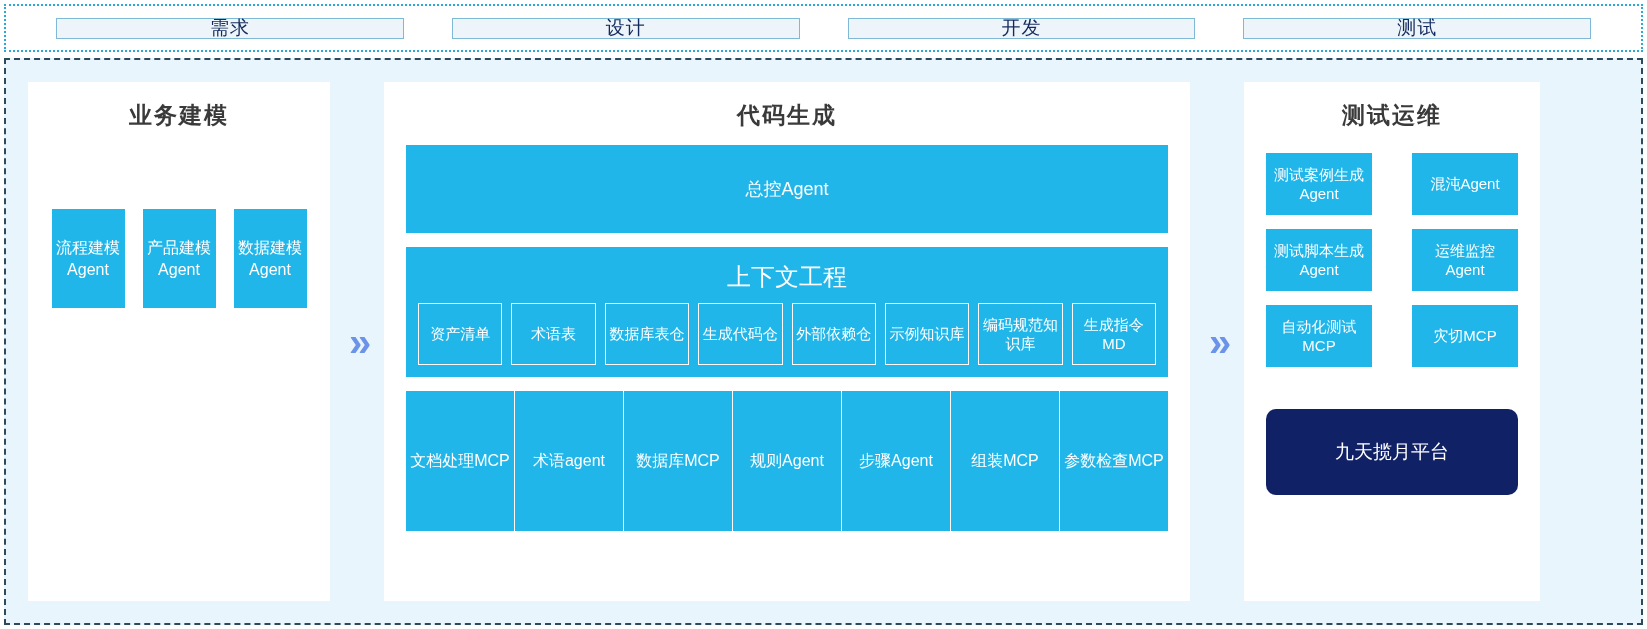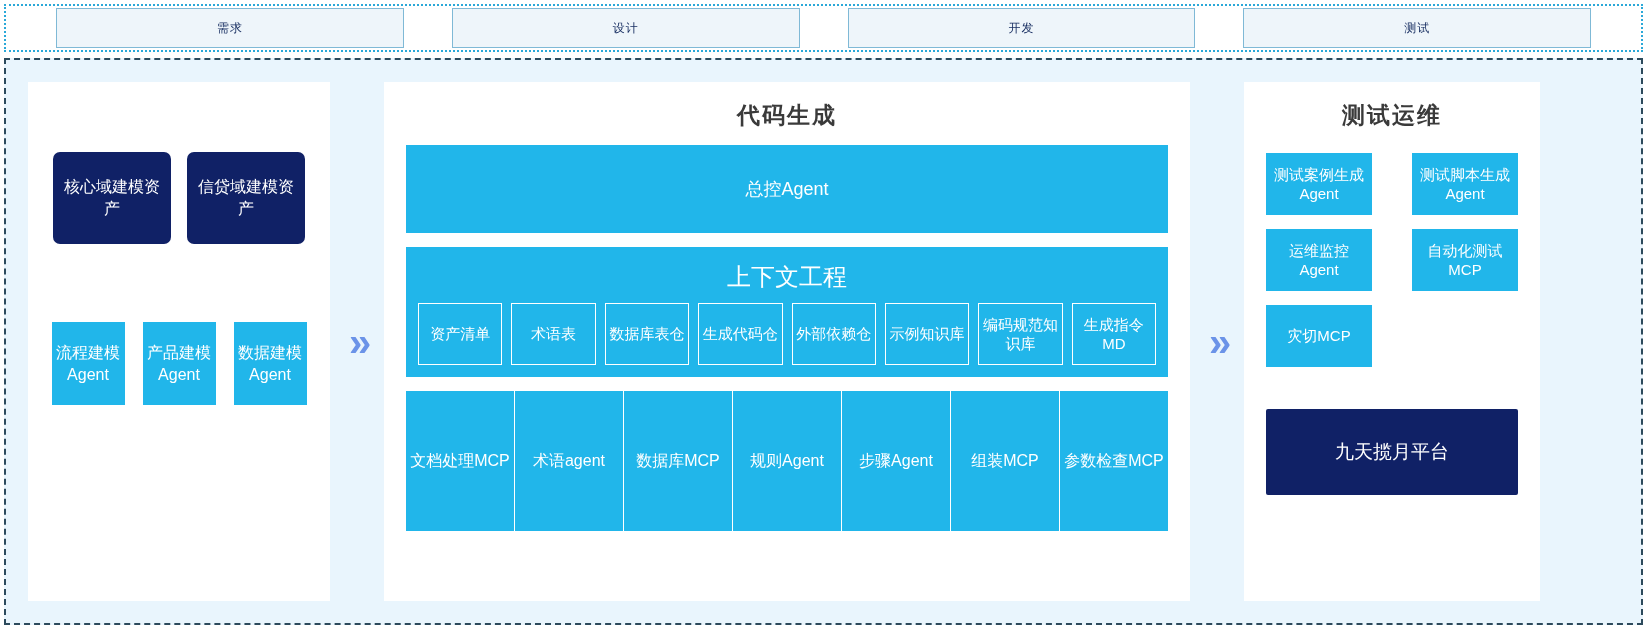--- a/index.html
+++ b/index.html
@@ -15,26 +15,26 @@
   
   .phase-strip{
     position:absolute;left:4px;top:4px;width:1639px;height:48px;
     box-sizing:border-box;
     border:2px dotted #2aa8d8;
     background:#ffffff;
     display:flex;align-items:center;justify-content:space-between;
     padding:0 26px;
   }
   .phase-box{
-    flex:1 1 0;height:40px;margin:0 24px;
+    flex:1 1 0;height:21px;margin:0 24px;
     box-sizing:border-box;
     background:#eef5fa;
     border:1px solid #7fb9d6;
     display:flex;align-items:center;justify-content:center;
-    font-size:12px;color:#132a5e;letter-spacing:1px;
+    font-size:19px;color:#132a5e;letter-spacing:1px;
   }
 
   
   .main-area{
     position:absolute;left:4px;top:58px;width:1639px;height:567px;
     box-sizing:border-box;
     border:2px dashed #2c4a5c;
     background:#e9f5fd;
     display:flex;align-items:stretch;
   }
@@ -78,21 +78,21 @@
     background:#102166;
     border-radius:7px;
     color:#ffffff;font-size:16px;line-height:1.35;
     display:flex;align-items:center;justify-content:center;
     text-align:center;padding:4px 8px;box-sizing:border-box;
   }
   .left-row-agents{
     display:flex;justify-content:center;gap:18px;margin-top:78px;
   }
   .blue-tall{
-    width:73px;height:83px;
+    width:73px;height:99px;
     background:#21b6ea;
     color:#ffffff;font-size:16px;line-height:1.35;
     display:flex;align-items:center;justify-content:center;
     text-align:center;padding:3px;box-sizing:border-box;
   }
 
   
   .center-panel{width:806px;}
   .center-inner{padding:0 22px;}
   .bar{
@@ -135,21 +135,21 @@
   .blue-wide{
     width:106px;height:62px;
     background:#21b6ea;color:#ffffff;
     font-size:15px;line-height:1.3;
     display:flex;align-items:center;justify-content:center;
     text-align:center;padding:2px 4px;box-sizing:border-box;
   }
   .platform-card{
     margin:42px 22px 0 22px;
     height:86px;
-    background:#102166;border-radius:2px;
+    background:#102166;border-radius:10px;
     color:#ffffff;font-size:19px;
     display:flex;align-items:center;justify-content:center;
     text-align:center;
   }
 </style>
 </head>
 <body>
 
 <div class="canvas">
 
@@ -164,29 +164,22 @@
       <span>开发</span>
     </div>
     <div class="phase-box">
       <span>测试</span>
     </div>
   </div>
 
   <div class="main-area">
 
     <div class="panel left-panel">
-
-      <div class="left-row-navy">
-        <div class="navy-card">
-          <span>核心域建模资产</span>
-        </div>
-        <div class="navy-card">
-          <span>信贷域建模资产</span>
-        </div>
-      </div>
+      <div class="panel-title">业务建模</div>
+
 
       <div class="left-row-agents">
         <div class="blue-tall">
           <span>流程建模Agent</span>
         </div>
         <div class="blue-tall">
           <span>产品建模Agent</span>
         </div>
         <div class="blue-tall">
           <span>数据建模Agent</span>
@@ -269,20 +262,23 @@
     </div>
 
     <div class="panel right-panel">
       <div class="panel-title">测试运维</div>
 
       <div class="right-grid">
         <div class="blue-wide">
           <span>测试案例生成Agent</span>
         </div>
         <div class="blue-wide">
+          <span>混沌Agent</span>
+        </div>
+        <div class="blue-wide">
           <span>测试脚本生成Agent</span>
         </div>
         <div class="blue-wide">
           <span>运维监控Agent</span>
         </div>
         <div class="blue-wide">
           <span>自动化测试MCP</span>
         </div>
         <div class="blue-wide">
           <span>灾切MCP</span>

